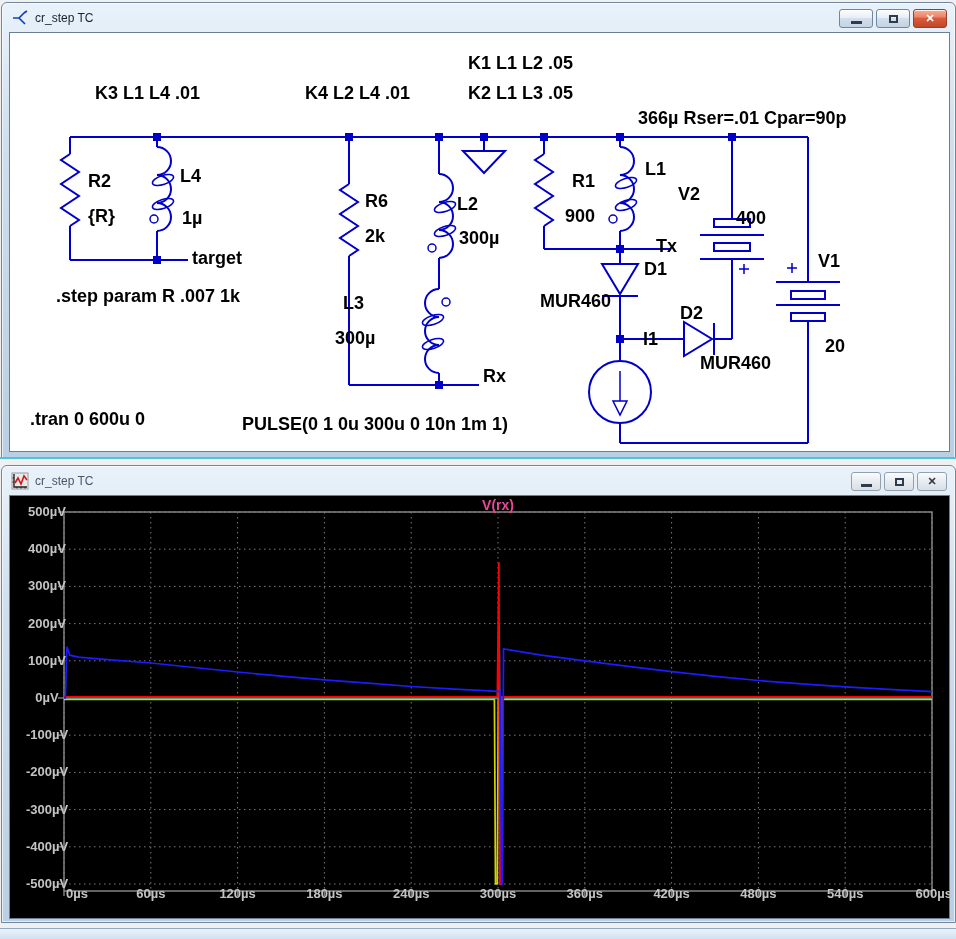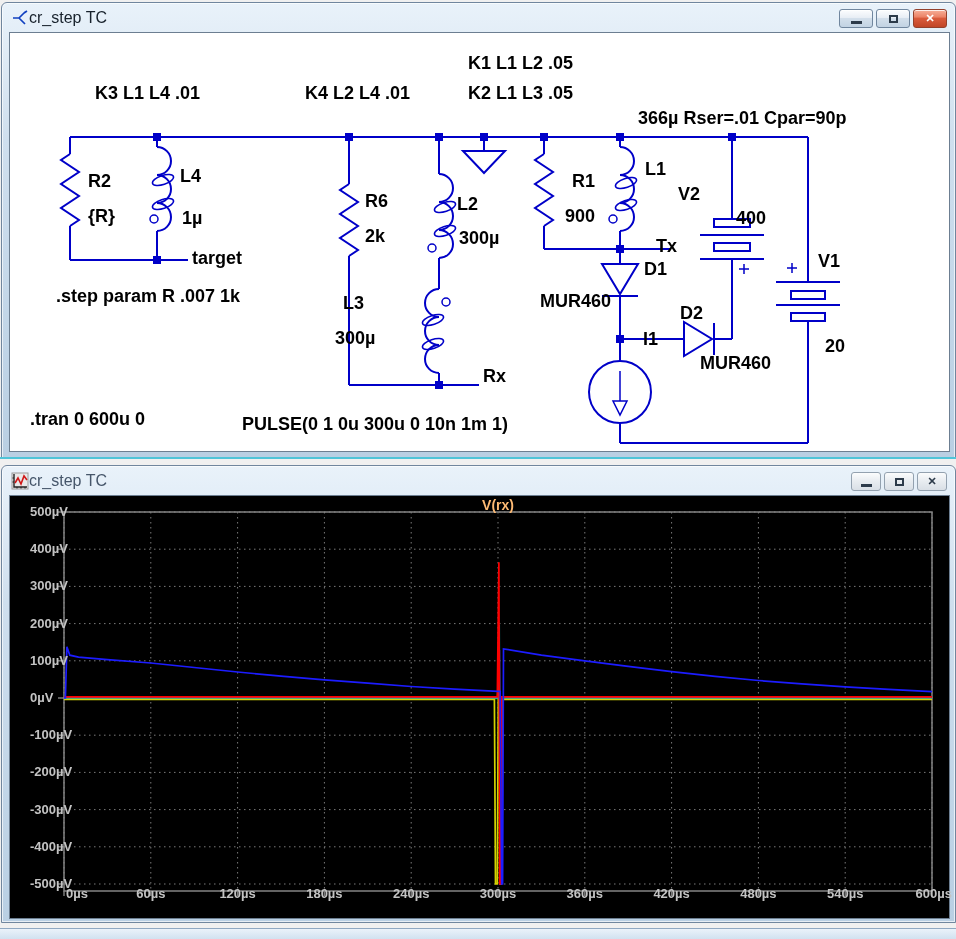--- a/index.html
+++ b/index.html
@@ -4,21 +4,21 @@
 <style>
   html,body{margin:0;padding:0;background:#f0f0f0;}
   .stage{position:relative;width:956px;height:939px;overflow:hidden;
          font-family:"Liberation Sans",sans-serif;}
   
   .win{position:absolute;border:1px solid #70869e;border-radius:6px 6px 0 0;
        background:linear-gradient(180deg,#e9f2fa,#cfdfee 30%,#b9cfe3);
        box-shadow:inset 0 0 0 1px rgba(255,255,255,.65);}
   .titlebar{position:absolute;left:0;top:0;right:0;height:29px;display:flex;
             align-items:center;cursor:default;}
-  .title-text{font-size:16px;color:#17212b;}
+  .title-text{font-size:12px;color:#17212b;margin-left:6px;}
   .inactive .title-text{color:#46566a;}
   .win-icon{margin-left:9px;width:18px;height:18px;flex:0 0 auto;}
   .cap-group{position:absolute;right:8px;top:6px;display:flex;gap:3px;}
   .cap-btn{width:34px;height:19px;border:1px solid #70869e;border-radius:3px;
            display:flex;align-items:center;justify-content:center;
            background:linear-gradient(#fcfdfe,#e8eef5 45%,#d3dfeb 50%,#c2d3e3);
            box-shadow:inset 0 1px 0 rgba(255,255,255,.8);box-sizing:border-box;}
   .cap-btn.close-act{background:linear-gradient(#f6b09a,#ec8468 40%,#d95b3c 50%,#c14527);
            border-color:#93402c;}
   .cap-btn.close-act .x-glyph{color:#fff;}
@@ -31,21 +31,21 @@
   
   .schem-client{width:939px;height:418px;background:#ffffff;text-align:right;}
   .w{stroke:var(--wire,#0000c8);stroke-width:2;fill:none;}
   .wthin{stroke:var(--wire,#0000c8);stroke-width:1.5;fill:none;}
   .j{fill:var(--wire,#0000c8);stroke:none;}
   .lab{font:bold 18px "Liberation Sans",sans-serif;fill:#000;}
   
   .plot-client{width:939px;height:422px;background:#000;}
   .plot-title{position:absolute;left:448px;top:1px;width:80px;text-align:center;
               font:bold 14px "Liberation Sans",sans-serif;color:#1414ff;}
-  .y-lab{position:absolute;left:20px;width:50px;text-align:left;height:16px;line-height:16px;
+  .y-lab{position:absolute;left:12px;width:50px;text-align:center;height:16px;line-height:16px;
          font:bold 13px "Liberation Sans",sans-serif;color:#c3c3c3;}
   .x-lab{position:absolute;top:390px;height:15px;line-height:15px;text-align:center;
          font:bold 13px "Liberation Sans",sans-serif;color:#c3c3c3;}
   
   .teal-line{position:absolute;left:0;top:457px;width:956px;height:2px;background:#4fc4d8;}
   .bottom-strip{position:absolute;left:0;top:928px;width:956px;height:11px;
                 background:linear-gradient(#eaf2fa,#cfe0ef);border-top:1px solid #8fa8c2;}
 </style>
 </head>
 <body>
@@ -230,21 +230,21 @@
         <div class="cap-btn">
             <div class="g-max"></div>
           </div>
         <div class="cap-btn">
             <span class="x-glyph">✕</span>
           </div>
       </div>
     </div>
 
     <div class="client plot-client" id="plot-client">
-      <span class="plot-title" style="color: #fdba74;">V(rx)</span>
+      <span class="plot-title" style="color: #ec4899;">V(rx)</span>
       <svg id="plot-svg" width="939" height="420" viewBox="0 0 939 420">
           <defs>
             <clipPath id="plotclip">
               <rect x="54" y="16" width="868" height="379"></rect>
             </clipPath>
           </defs>
           <line x1="54" y1="16" x2="922" y2="16" stroke="#7a7a7a" stroke-width="1" stroke-dasharray="1.5 3.5"></line>
           <line x1="48" y1="16" x2="54" y2="16" stroke="#7a7a7a" stroke-width="1.5"></line>
           <line x1="54" y1="53.2" x2="922" y2="53.2" stroke="#7a7a7a" stroke-width="1" stroke-dasharray="1.5 3.5"></line>
           <line x1="48" y1="53.2" x2="54" y2="53.2" stroke="#7a7a7a" stroke-width="1.5"></line>

